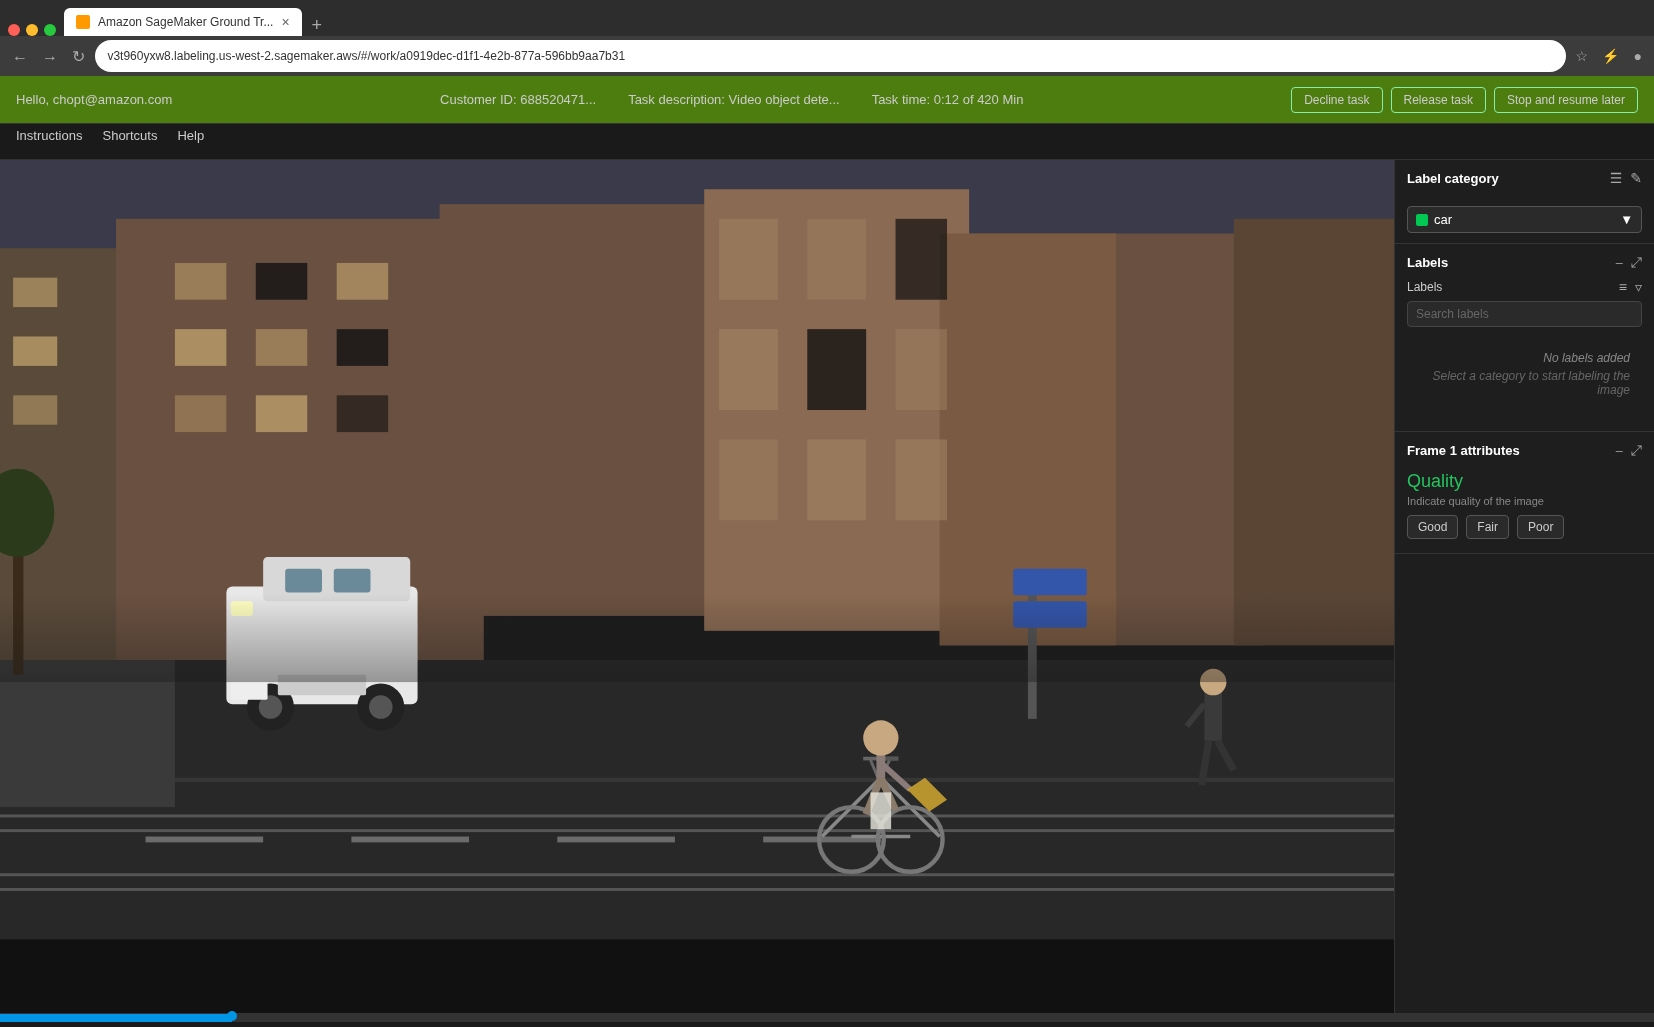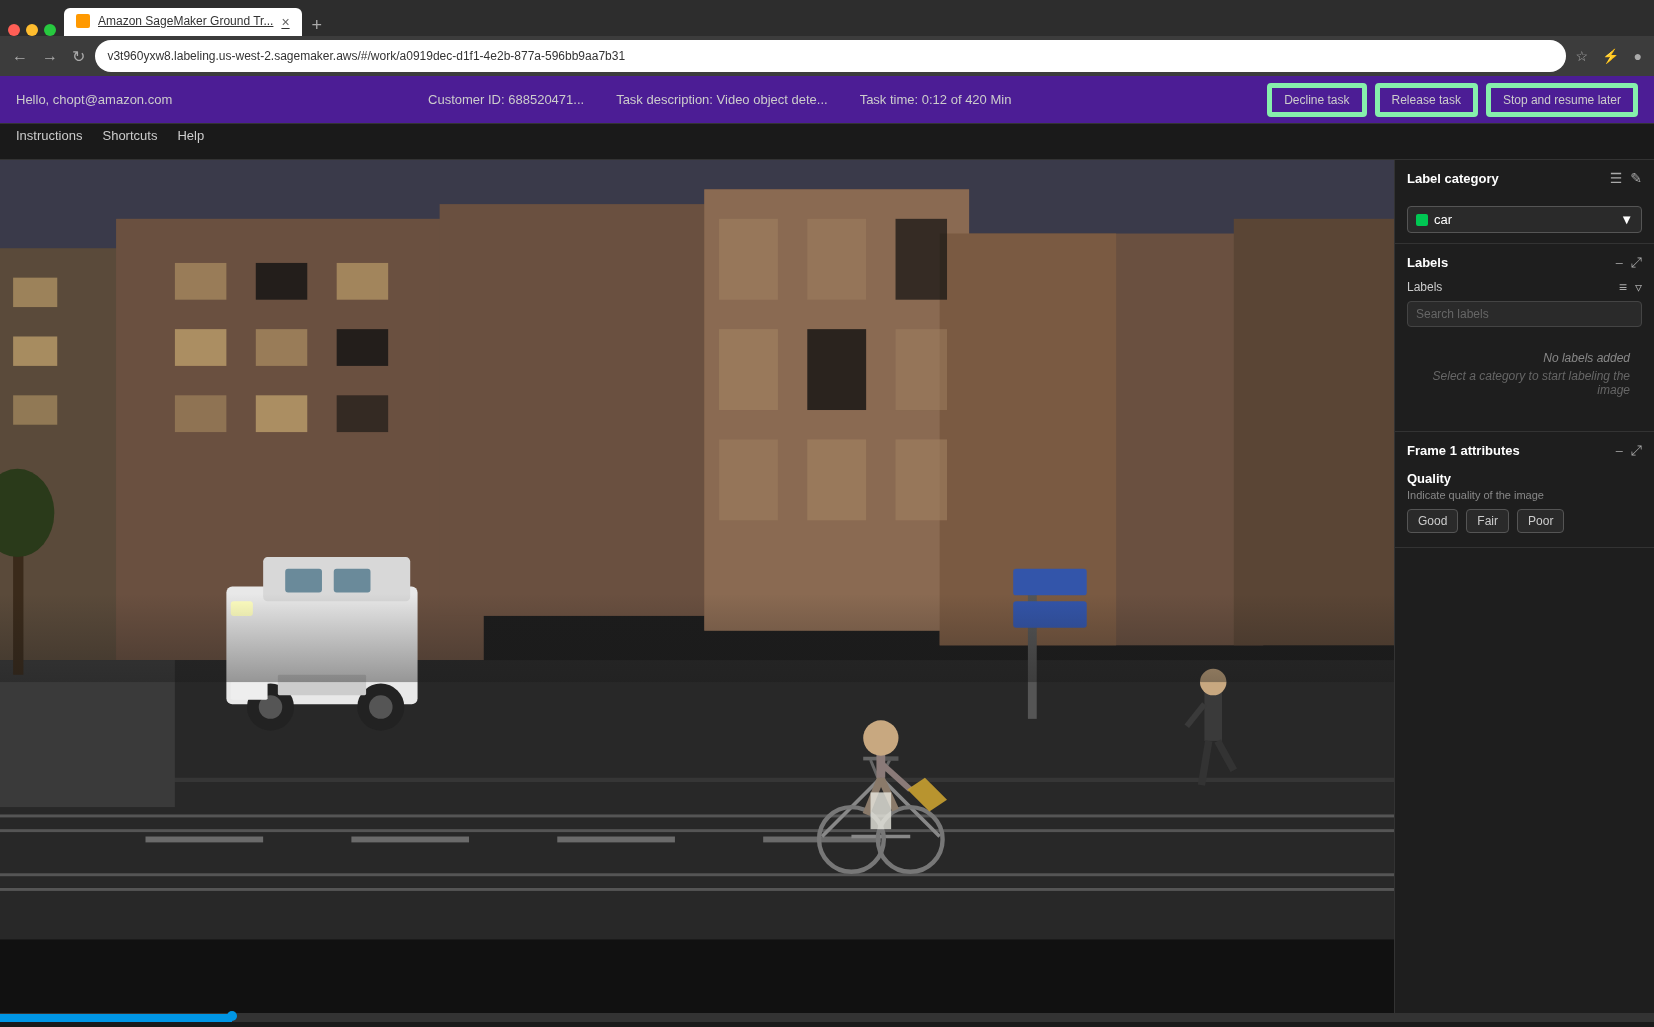--- a/index.html
+++ b/index.html
@@ -1,41 +1,41 @@
 <!DOCTYPE html>
 <html><head>
   <meta charset="utf-8">
   <style>
     * { box-sizing: border-box; margin: 0; padding: 0; }
     body { font-family: -apple-system, BlinkMacSystemFont, 'Segoe UI', Arial, sans-serif; background: #1a1a1a; color: #fff; font-size: 13px; overflow: hidden; }
 
     
     .browser-chrome { background: #3c3c3c; }
     .browser-tab-bar { background: #2d2d2d; display: flex; align-items: center; padding: 6px 8px 0; height: 36px; }
-    .browser-tab { background: #fff; color: #333; padding: 6px 12px; border-radius: 6px 6px 0 0; font-size: 12px; display: flex; gap: 8px; min-width: 200px; text-decoration: underline; }
+    .browser-tab { background: #fff; color: #333; padding: 6px 12px; border-radius: 6px 6px 0 0; font-size: 12px; display: flex; align-items: center; gap: 8px; min-width: 200px; }
     .browser-tab .tab-favicon { width: 14px; height: 14px; background: #f90; border-radius: 2px; display: inline-block; }
     .browser-tab .tab-close { color: #666; cursor: pointer; font-size: 14px; margin-left: auto; }
     .browser-tab-new { background: none; border: none; color: #aaa; font-size: 18px; margin-left: 4px; cursor: pointer; padding: 0 6px; }
     .wc-btn { width: 12px; height: 12px; border-radius: 50%; display: inline-block; }
     .wc-close { background: #ff5f56; }
     .wc-min { background: #ffbd2e; }
     .wc-max { background: #27c93f; }
 
     .browser-toolbar { background: #3c3c3c; display: flex; align-items: center; padding: 4px 8px; gap: 6px; height: 40px; }
     .nav-btn { background: none; border: none; color: #aaa; font-size: 16px; cursor: pointer; padding: 4px; }
     .address-bar { flex: 1; background: #fff; border: none; border-radius: 16px; padding: 16px 12px; font-size: 12px; color: #333; height: 28px; }
     .toolbar-icons { display: flex; gap: 6px; align-items: center; color: #aaa; font-size: 14px; }
     .toolbar-icons span { cursor: pointer; padding: 2px 4px; }
 
     
-    .app-header { background: #4c1d95; border-bottom: 1px solid #333; display: flex; align-items: center; justify-content: space-between; padding: 0 16px; height: 48px; }
+    .app-header { background: #4d7c0f; border-bottom: 1px solid #333; display: flex; align-items: center; justify-content: space-between; padding: 0 16px; height: 48px; }
     .header-left { color: #ccc; font-size: 13px; }
     .header-center { display: flex; gap: 32px; align-items: center; color: #ccc; font-size: 13px; }
     .header-right { display: flex; gap: 8px; }
-    .header-btn { background: transparent; border: 5px solid #86efac; color: #ccc; padding: 5px 12px; border-radius: 4px; font-size: 12px; cursor: pointer; white-space: nowrap; }
+    .header-btn { background: transparent; border: 1px solid #86efac; color: #ccc; padding: 5px 12px; border-radius: 4px; font-size: 12px; cursor: pointer; white-space: nowrap; }
 
     
     .menu-bar { background: #1a1a1a; border-bottom: 1px solid #333; display: flex; align-items: flex-start; padding: 0 16px; height: 36px; gap: 20px; }
     .menu-item { color: #ccc; font-size: 13px; cursor: pointer; padding: 4px 0; }
 
     
     .main-layout { display: flex; height: calc(100vh - 124px - 50px); }
 
     
     .video-area { flex: 1; background: #000; position: relative; display: flex; flex-direction: column; overflow: hidden; }
@@ -53,21 +53,21 @@
     .category-color { width: 12px; height: 12px; border-radius: 2px; background: #00c853; display: inline-block; margin-right: 6px; }
 
     
     .search-input { width: 100%; background: #2a2a2a; border: 1px solid #444; border-radius: 4px; color: #ccc; padding: 5px 8px; font-size: 12px; }
     .search-input::placeholder { color: #666; }
 
     .no-labels { text-align: right; padding: 24px 12px; color: #666; font-size: 12px; font-style: italic; }
     .no-labels-title { color: #888; font-size: 12px; margin-bottom: 4px; }
 
     
-    .quality-label { font-size: 13px; font-weight: 700; color: #ffffff; margin-bottom: 3px; }
+    .quality-label { font-size: 18px; font-weight: 400; color: #22c55e; margin-bottom: 3px; }
     .quality-desc { font-size: 11px; color: #888; margin-bottom: 8px; }
     .quality-options { display: flex; gap: 8px; }
     .quality-btn { background: #2a2a2a; border: 1px solid #555; color: #ccc; padding: 4px 10px; border-radius: 4px; font-size: 12px; cursor: pointer; }
 
     
     .bottom-area { background: #1a1a1a; border-top: 1px solid #333; }
     .timeline-bar { height: 8px; background: #333; position: relative; }
     .timeline-progress { height: 100%; background: #0096e6; width: 14%; }
     .timeline-thumb { position: absolute; left: 14%; top: -3px; width: 10px; height: 10px; border-radius: 50%; background: #0096e6; transform: translateX(-50%); }
 

